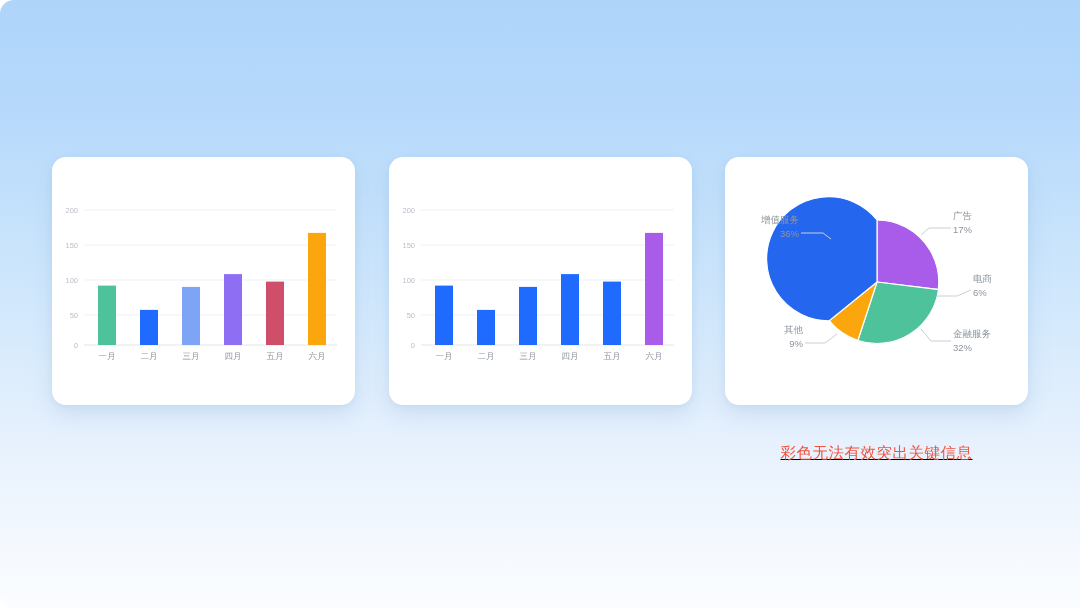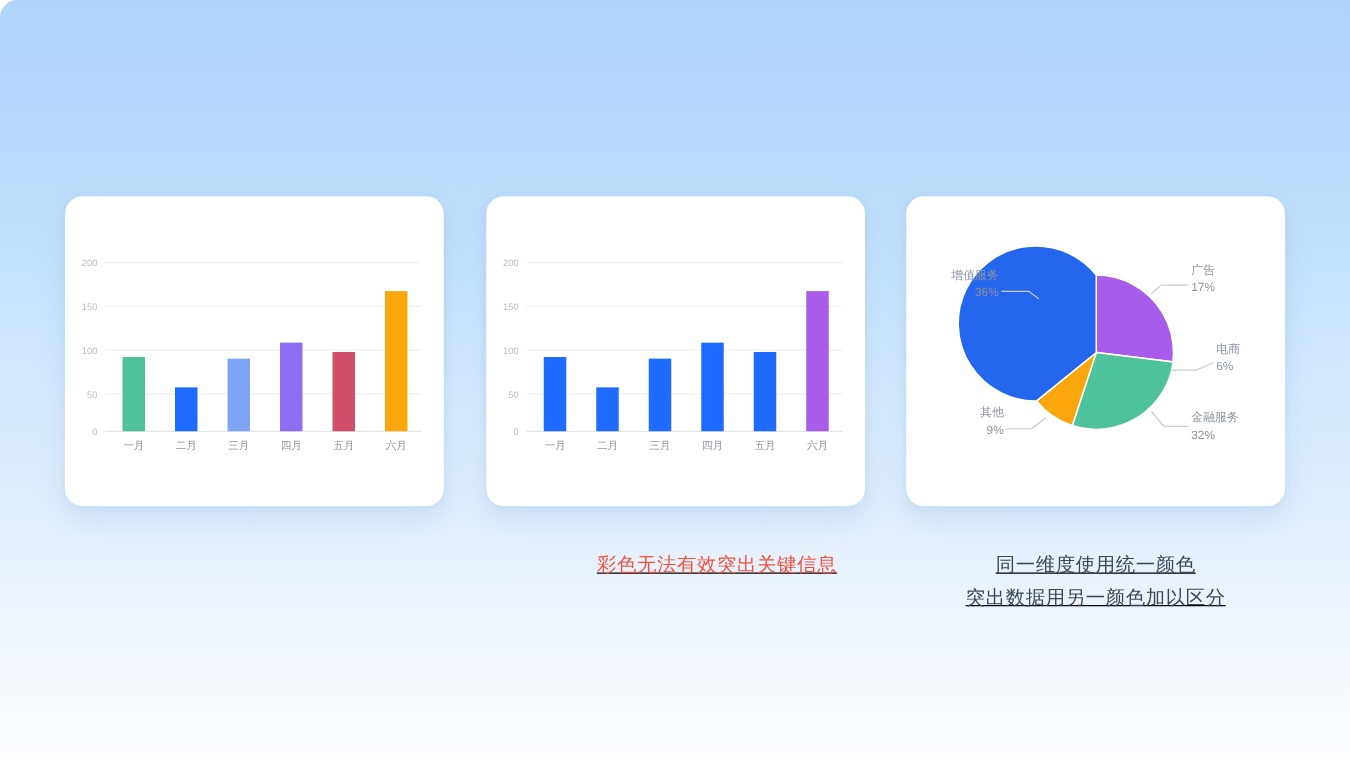--- a/index.html
+++ b/index.html
@@ -194,19 +194,15 @@
         </svg>
       </div>
     </div>
 
   </div>
 
   <div class="captions-row">
     <div class="caption negative">
       <span class="line">彩色无法有效突出关键信息</span>
     </div>
-    <div class="caption">
-      <span class="line">同一维度使用统一颜色</span>
-      <span class="line">突出数据用另一颜色加以区分</span>
-    </div>
   </div>
 
 </div>
 
 </body></html>

